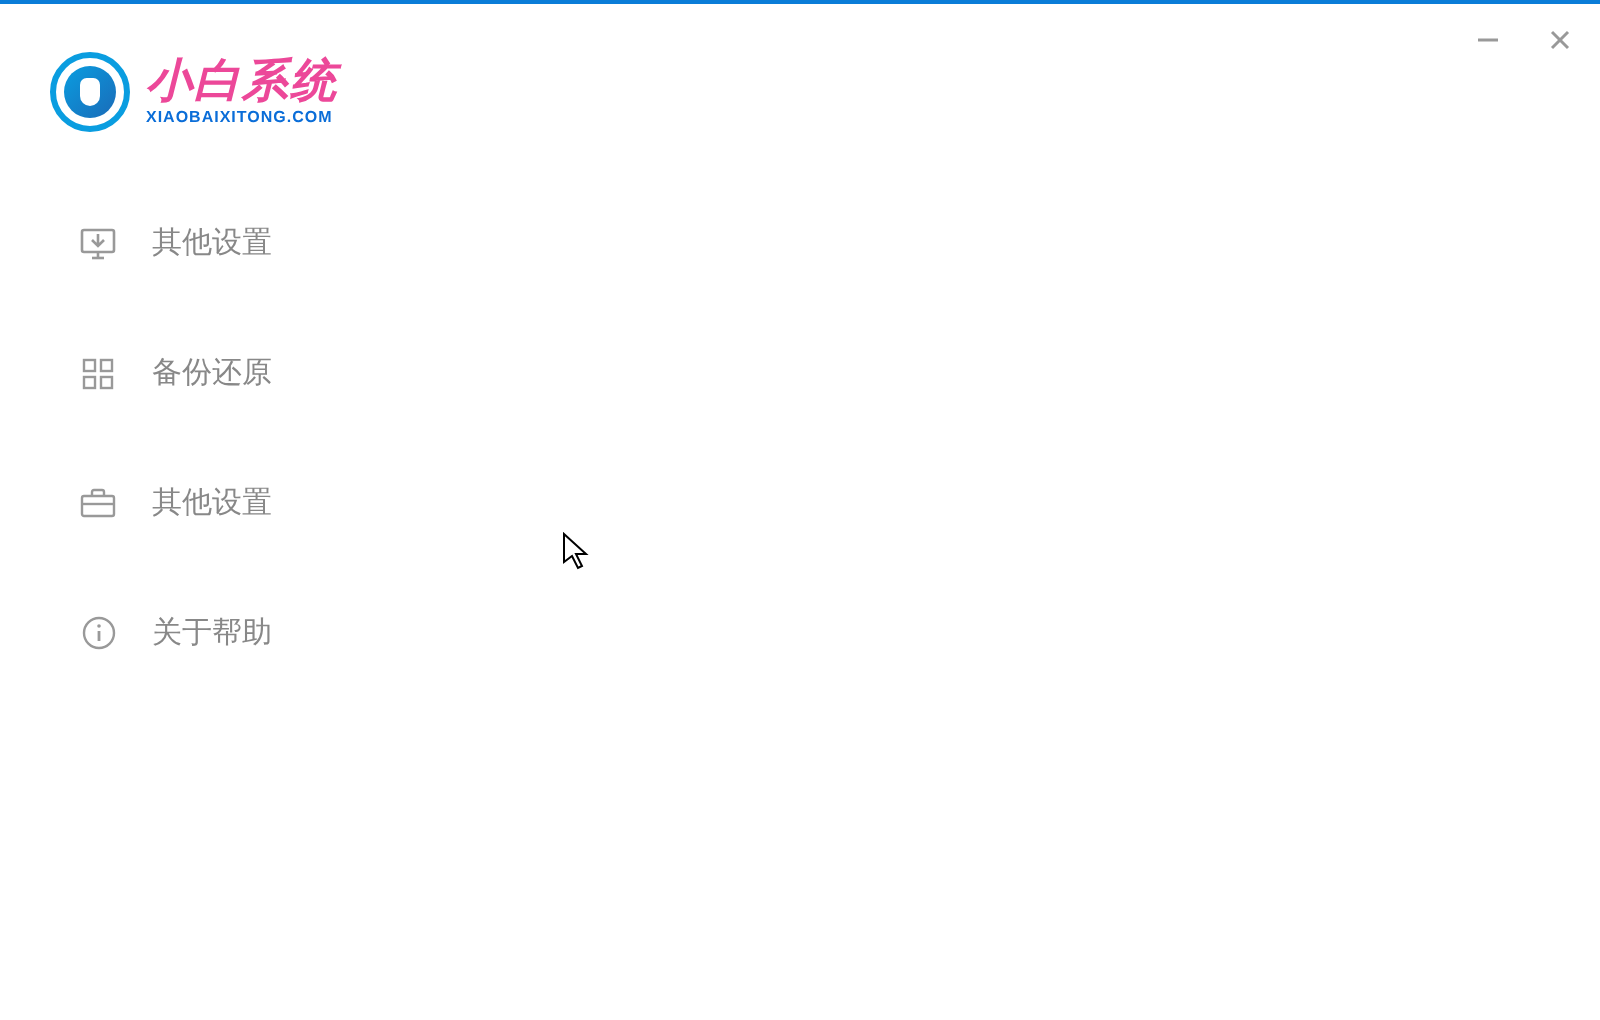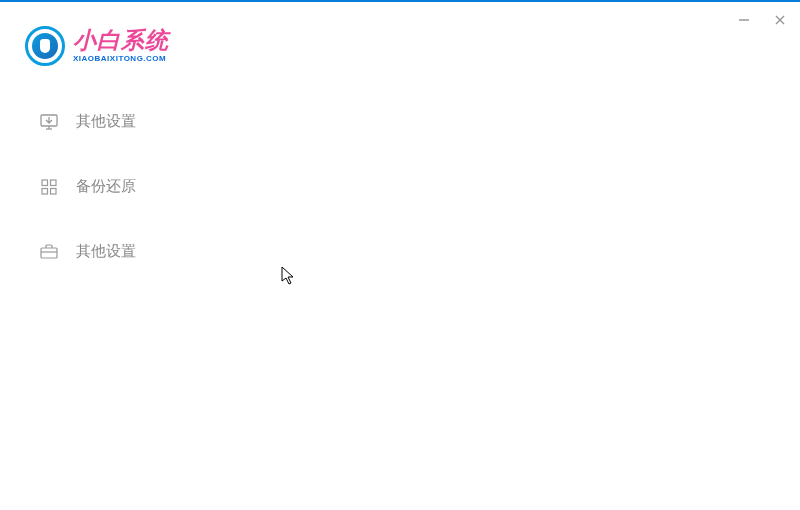--- a/index.html
+++ b/index.html
@@ -184,19 +184,29 @@
     <span class="sidebar-icon">
       <svg width="18" height="15" viewBox="0 0 18 15">
         <rect x="1" y="4" width="16" height="10" rx="1" fill="none" stroke="#999" stroke-width="1.2"></rect>
         <path d="M6 4 L6 2 Q6 1 7 1 L11 1 Q12 1 12 2 L12 4" fill="none" stroke="#999" stroke-width="1.2"></path>
         <line x1="1" y1="8" x2="17" y2="8" stroke="#999" stroke-width="1.2"></line>
       </svg>
     </span>
     <span class="sidebar-label">其他设置</span>
   </div>
 
+  <div class="sidebar-item">
+    <span class="sidebar-icon">
+      <svg width="17" height="17" viewBox="0 0 17 17">
+        <circle cx="8.5" cy="8.5" r="7.5" fill="none" stroke="#999" stroke-width="1.2"></circle>
+        <circle cx="8.5" cy="5" r="0.9" fill="#999"></circle>
+        <line x1="8.5" y1="7.5" x2="8.5" y2="12.5" stroke="#999" stroke-width="1.4"></line>
+      </svg>
+    </span>
+    <span class="sidebar-label">关于帮助</span>
+  </div>
 </div>
 
 <div class="cursor">
   <svg width="16" height="20" viewBox="0 0 16 20">
     <path d="M1 1 L1 15 L5 12 L8 18 L10 17 L7 11 L12 11 Z" fill="#fff" stroke="#000" stroke-width="1"></path>
   </svg>
 </div>
 
 </body></html>

